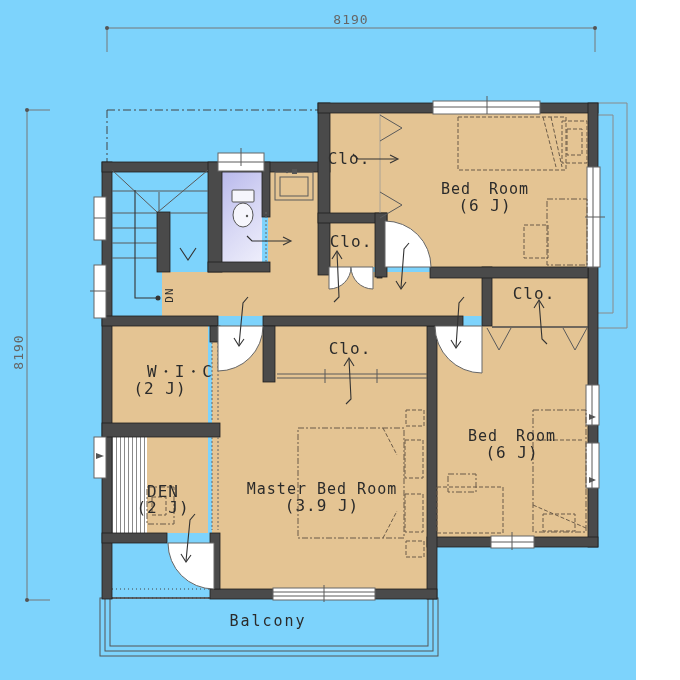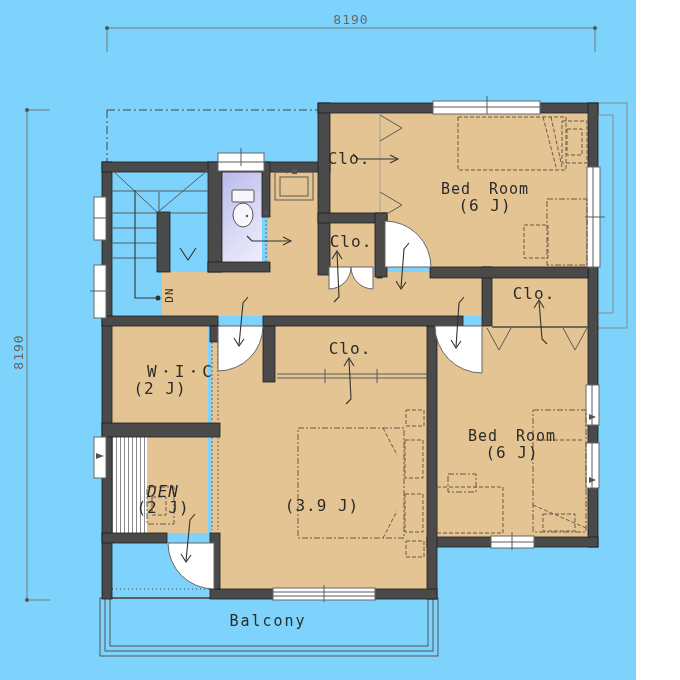--- a/index.html
+++ b/index.html
@@ -292,26 +292,27 @@
 
   <div class="lbl dimtxt" style="left:351px;top:19px;">8190</div>
   <div class="lbl dimtxt rot" style="left:18px;top:352px;">8190</div>
 
   <div class="lbl" style="left:485px;top:189px;word-spacing:8px;">Bed Room</div>
   <div class="lbl small" style="left:485px;top:205px;">(6 J)</div>
 
   <div class="lbl" style="left:512px;top:436px;word-spacing:8px;">Bed Room</div>
   <div class="lbl small" style="left:512px;top:452px;">(6 J)</div>
 
+  <div class="lbl" style="left:322px;top:489px;">Master Bed Room</div>
   <div class="lbl small" style="left:322px;top:505px;">(3.9 J)</div>
 
   <div class="lbl small" style="left:160px;top:372px;padding-left:40px;">W・I・C</div>
   <div class="lbl small" style="left:160px;top:388px;">(2 J)</div>
 
-  <div class="lbl small" style="left:163px;top:491px;font-style:italic;">DEN</div>
+  <div class="lbl small" style="left:163px;top:491px;">DEN</div>
   <div class="lbl small" style="left:163px;top:507px;">(2 J)</div>
 
   <div class="lbl small" style="left:349px;top:158px;">Clo.</div>
   <div class="lbl small" style="left:351px;top:241px;">Clo.</div>
   <div class="lbl small" style="left:534px;top:293px;">Clo.</div>
   <div class="lbl small" style="left:350px;top:348px;">Clo.</div>
 
   <div class="lbl" style="left:268px;top:621px;letter-spacing:2px;">Balcony</div>
 
   <div class="lbl tiny rot" style="left:169px;top:295px;">DN</div>

